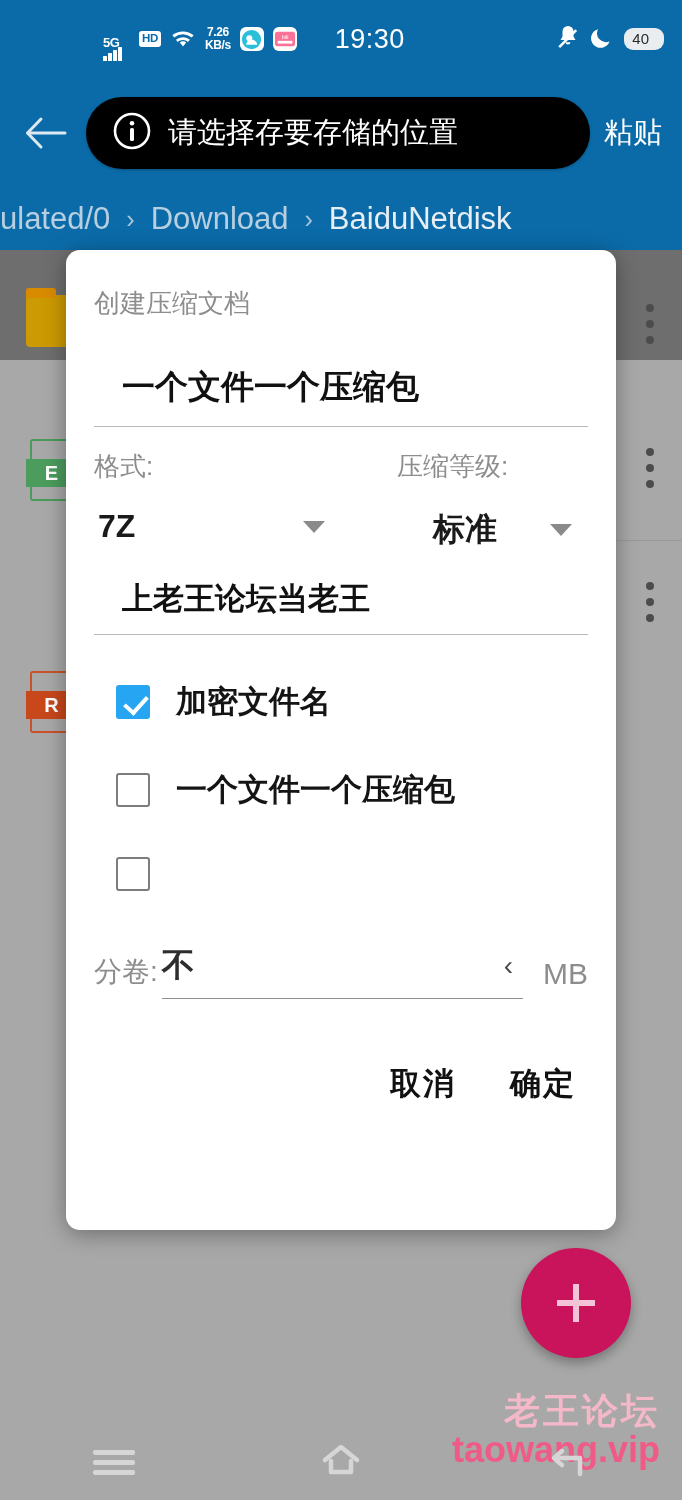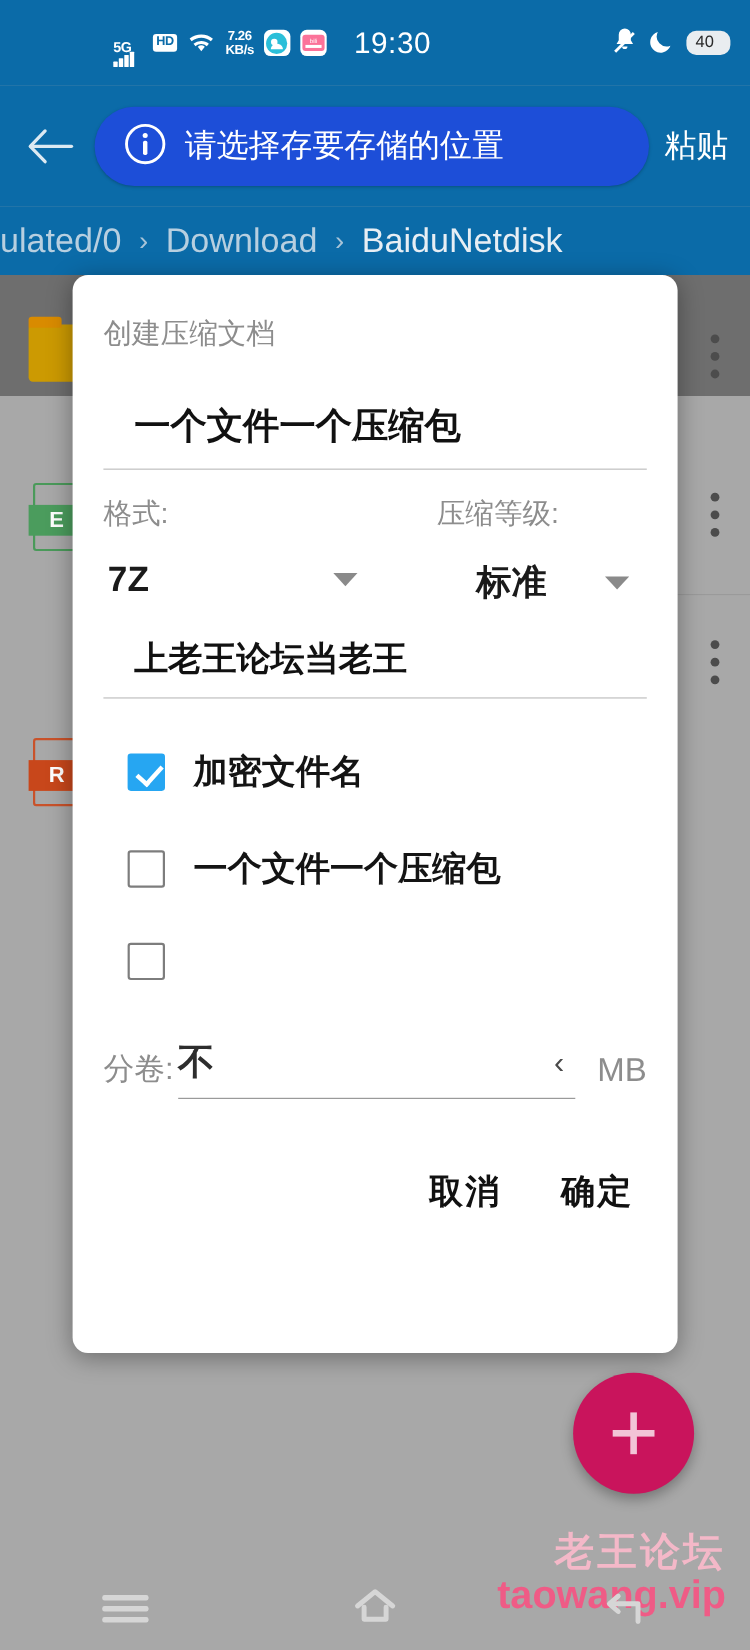--- a/index.html
+++ b/index.html
@@ -28,36 +28,36 @@
   .bars i:nth-child(3){height:11px;} .bars i:nth-child(4){height:14px;}
   .hd {
     background:#fff; color:#0b6ba8; font-size:11.5px; font-weight:bold;
     border-radius:3px; padding:1px 3px; line-height:1.15; letter-spacing:-0.3px;
   }
   .wifi { width:26px; height:20px; position:relative; }
   .net { font-size:12px; font-weight:bold; color:#fff; line-height:1.05; text-align:center; letter-spacing:-0.4px; }
   .appico { width:24px; height:24px; border-radius:6px; display:flex; align-items:center; justify-content:center; }
   .appico.cloud { background:#fff; }
   .appico.bili { background:#fff; padding:1px; }
-  .clock { font-size:27px; color:#fff; font-weight:500; margin-left:16px; letter-spacing:0.5px; }
+  .clock { font-size:27px; color:#fff; font-weight:500; margin-left:29px; letter-spacing:0.5px; }
   .battery {
     background:#e9edf0; color:#2a2a2a; font-size:15px; font-weight:normal;
     border-radius:9px; padding:1px 15px 1px 8px; position:relative; line-height:1.35;
   }
 
   
   .toolbar {
     position:absolute; top:78px; left:0; width:682px; height:110px;
     background:#0b6ba8; display:flex; align-items:center; padding:0 18px;
   }
   .back-arrow { width:56px; height:56px; display:flex; align-items:center; justify-content:center; flex:0 0 auto; }
   .info-chip {
-    flex:1 1 auto; margin:0 12px; height:72px; background:#1d4ed8;
+    flex:1 1 auto; margin:0 12px; height:72px; background:#000000;
     border-radius:36px; display:flex; align-items:center; gap:16px;
-    padding:0 26px; box-shadow:0 1px 3px rgba(0,0,0,.25);
+    padding:0 26px; box-shadow:0 1px 3px rgba(0,0,0,.25);text-decoration:underline;
   }
   .info-chip .ctext { color:#fff; font-size:29px; white-space:nowrap; }
   .paste-btn { color:#fff; font-size:29px; flex:0 0 auto; padding:6px 2px; }
 
   
   .crumbs {
     position:absolute; top:188px; left:0; width:682px; height:62px;
     background:#0b6ba8; display:flex; align-items:center; padding-left:0;
     overflow:hidden; white-space:nowrap;
   }

